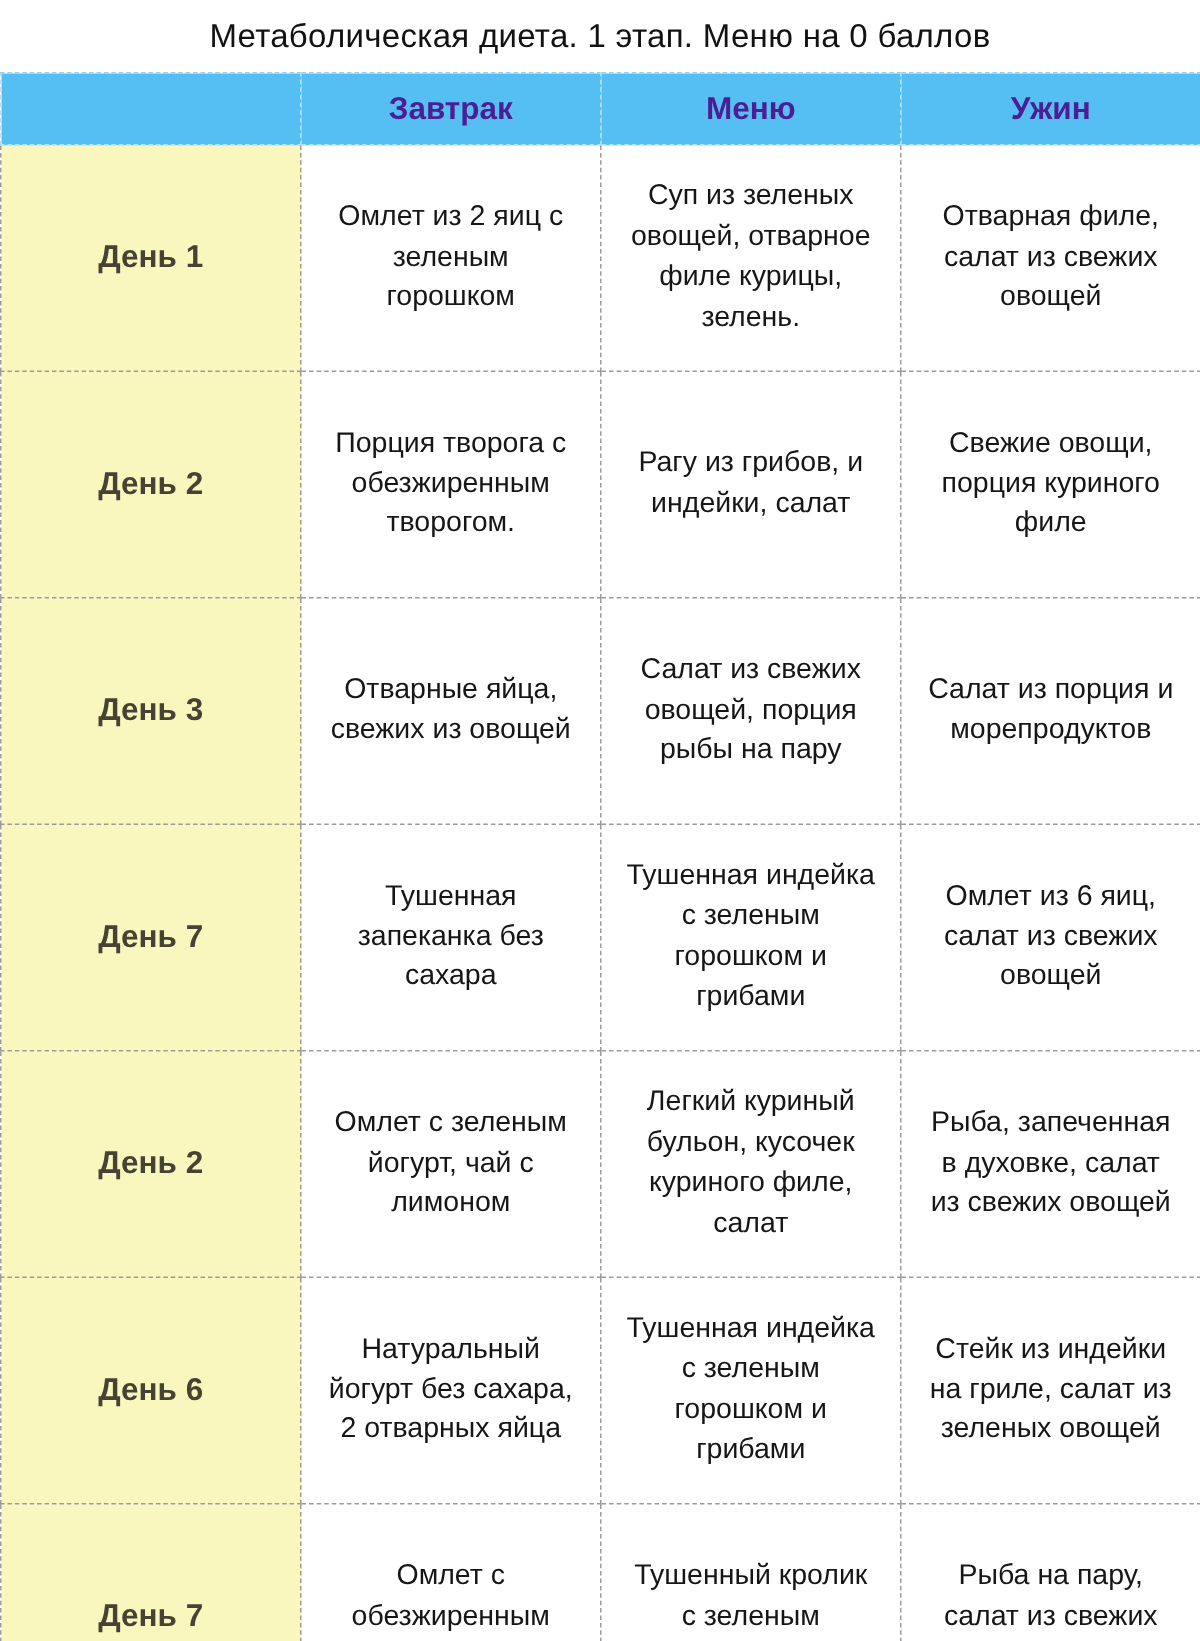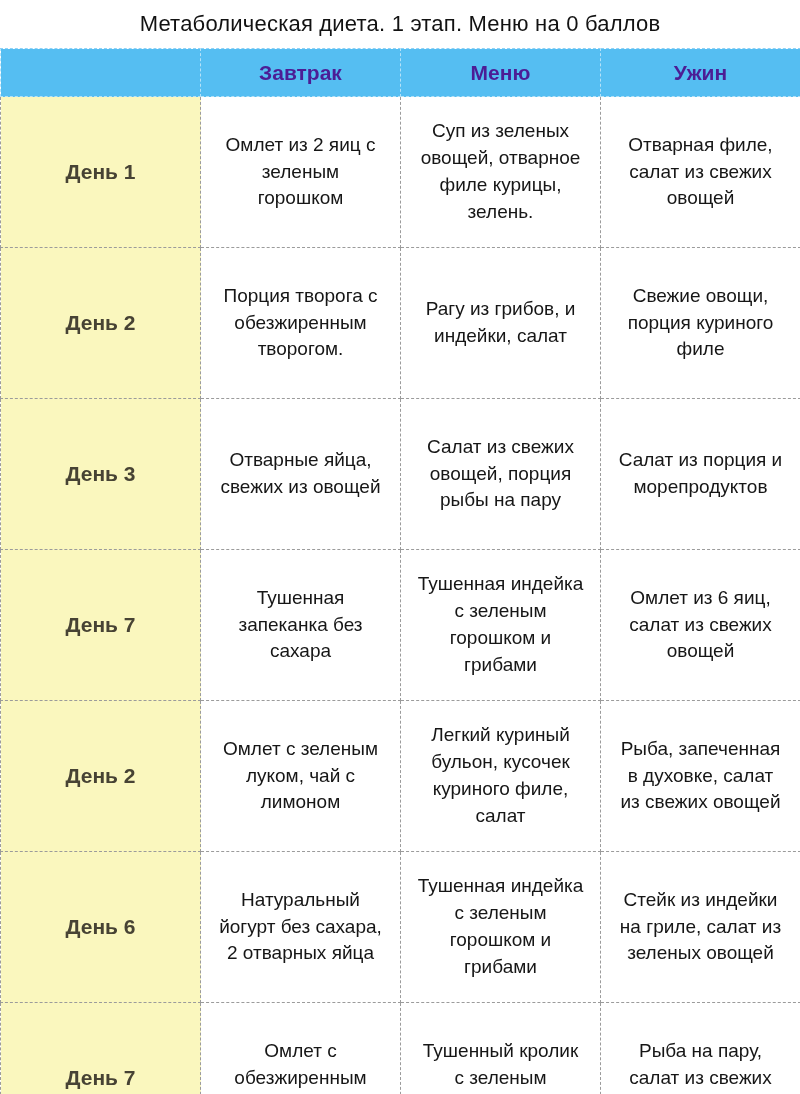--- a/index.html
+++ b/index.html
@@ -107,21 +107,21 @@
         <td>Салат из порция и морепродуктов</td>
       </tr>
       <tr>
         <td class="day">День 7</td>
         <td>Тушенная запеканка без сахара</td>
         <td>Тушенная индейка с зеленым горошком и грибами</td>
         <td>Омлет из 6 яиц, салат из свежих овощей</td>
       </tr>
       <tr>
         <td class="day">День 2</td>
-        <td>Омлет с зеленым луком, чай с лимоном</td>
+        <td>Омлет с зеленым йогурт, чай с лимоном</td>
         <td>Легкий куриный бульон, кусочек куриного филе, салат</td>
         <td>Рыба, запеченная в духовке, салат из свежих овощей</td>
       </tr>
       <tr>
         <td class="day">День 6</td>
         <td>Натуральный йогурт без сахара, 2 отварных яйца</td>
         <td>Тушенная индейка с зеленым горошком и грибами</td>
         <td>Стейк из индейки на гриле, салат из зеленых овощей</td>
       </tr>
       <tr>

